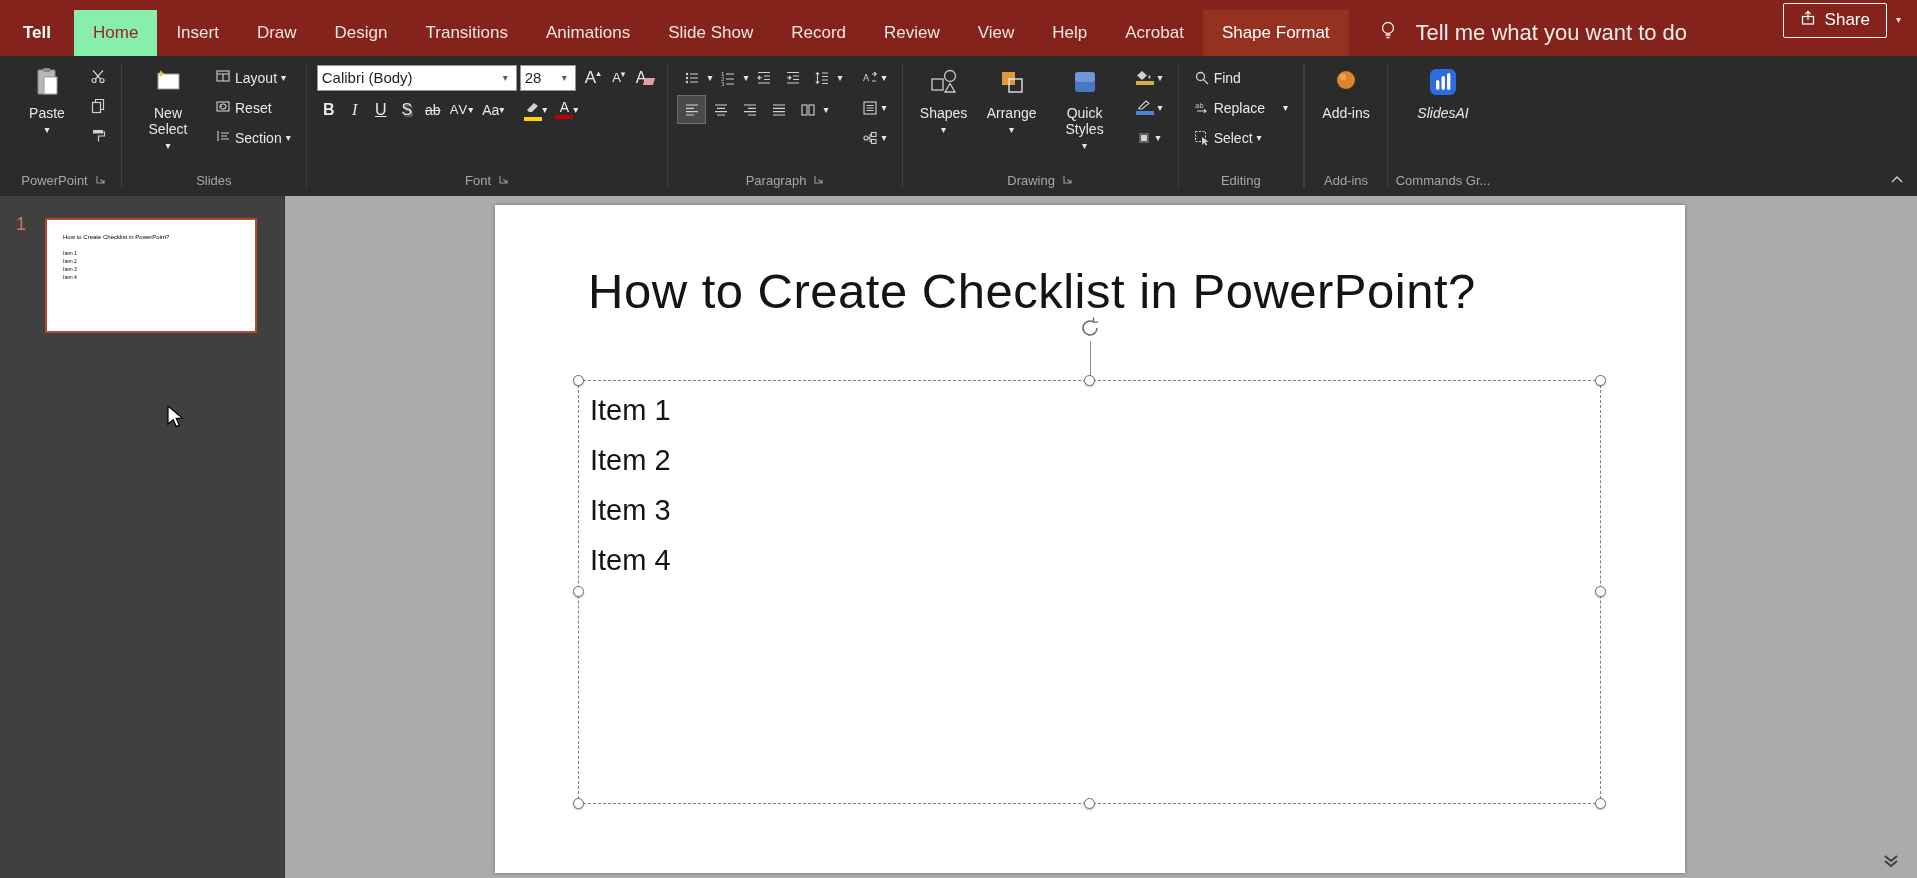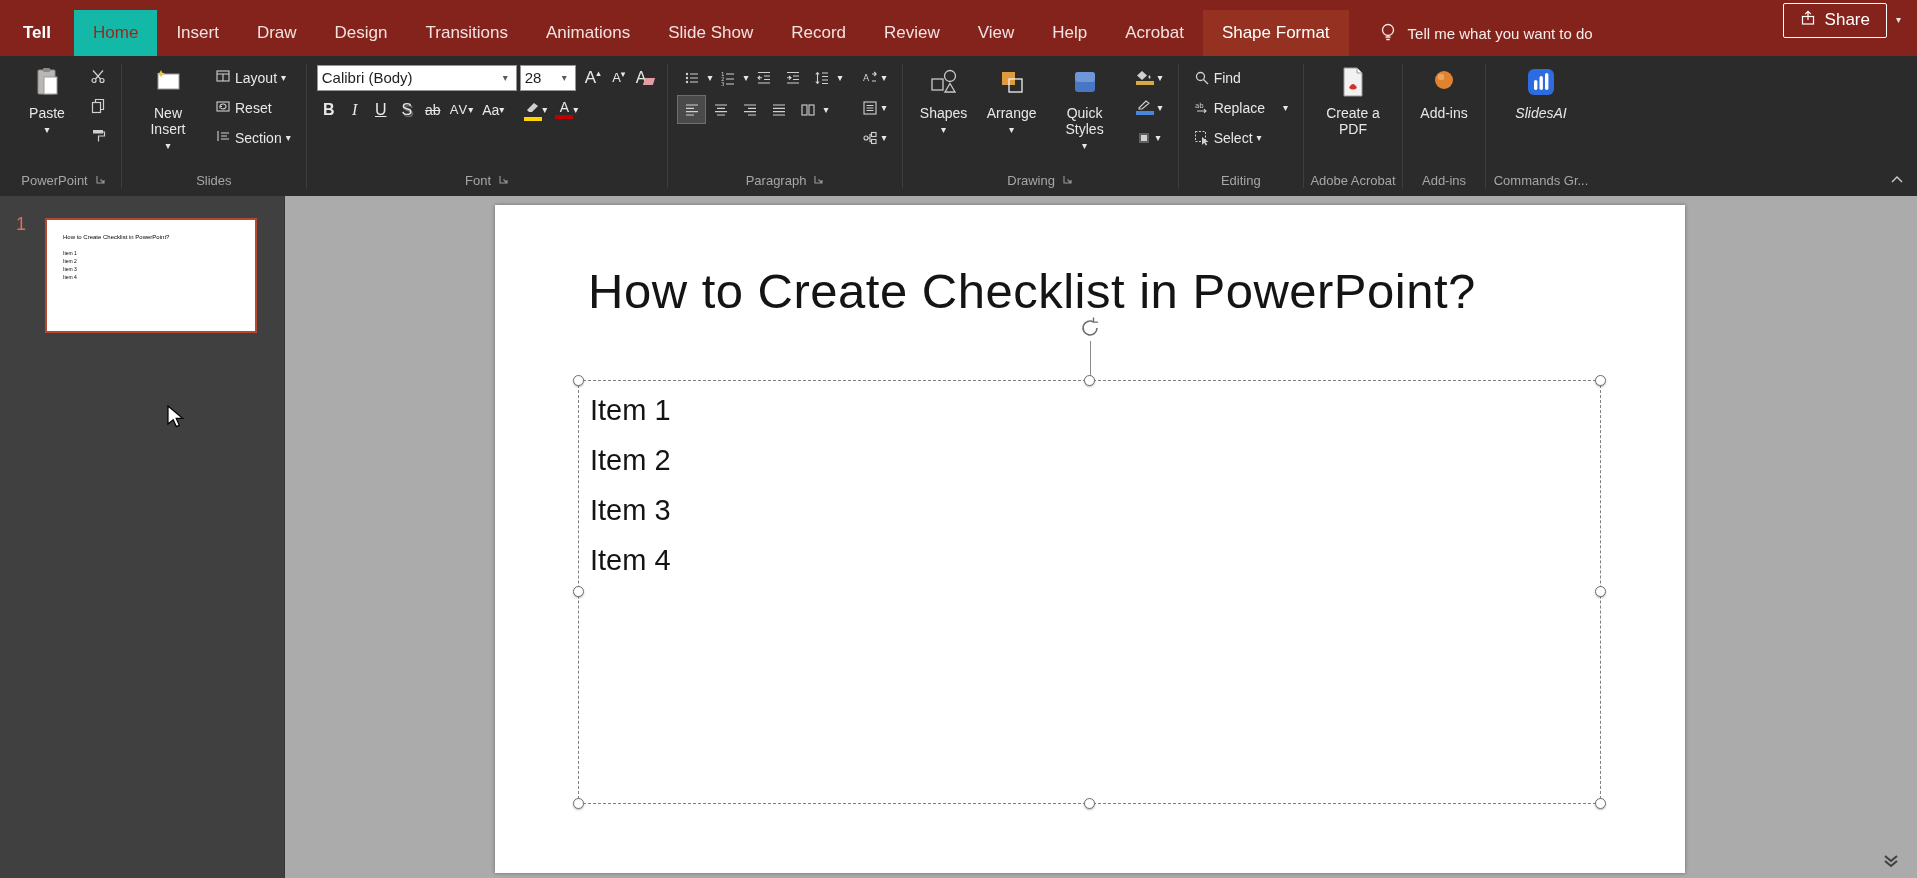--- a/index.html
+++ b/index.html
@@ -4,23 +4,23 @@
 <style>
   * { box-sizing:border-box; margin:0; padding:0; }
   html,body { width:1917px; height:878px; }
   body { font-family:"Liberation Sans",sans-serif; overflow:hidden; background:#ababab; }
   .app { position:relative; width:1917px; height:878px; }
 
   
   .tabbar { height:56px; background:#84231c; display:flex; align-items:flex-end; color:#f2e2df; }
   .tab { height:46px; display:flex; align-items:center; padding:0 19px; font-size:17px; white-space:nowrap; }
   .tab-file { color:#ffffff; font-weight:bold; padding:0 23px; }
-  .tab-home { background:#14b8a6; color:#99271e; }
+  .tab-home { background:#86efac; color:#99271e; }
   .tab-shapeformat { background:#943120; color:#ffffff; }
-  .tellme { height:46px; display:flex; align-items:center; gap:11px; margin-left:30px; font-size:15px; color:#f6ece9; white-space:nowrap; }
+  .tellme { height:46px; display:flex; align-items:center; gap:19px; margin-left:30px; font-size:22px; color:#f6ece9; white-space:nowrap; }
   .share-wrap { margin-left:auto; height:72px; display:flex; align-items:center; gap:9px; padding-right:16px; }
   .share-btn { display:flex; align-items:center; gap:9px; border:1px solid #ffffff; padding:6px 16px; color:#ffffff; font-size:17px; border-radius:2px; }
   .caret { font-size:10px; line-height:1; color:inherit; }
 
   
   .ribbon { height:140px; background:#2b2b2b; display:flex; color:#e8e8e8; position:relative; padding-left:6px; }
   .rgroup { display:flex; flex-direction:column; flex-shrink:0; }
   .rgroup-content { flex:1; display:flex; align-items:flex-start; padding:8px 10px 0; gap:6px; }
   .rgroup-footer { height:27px; display:flex; align-items:center; justify-content:center; gap:7px; color:#a6a6a6; font-size:13px; padding-bottom:5px; }
   .rsep { width:1px; background:#3e3e3e; margin:8px 0; flex-shrink:0; }
@@ -166,21 +166,21 @@
 
     <div class="rgroup">
       <div class="rgroup-content">
         <div class="bigbtn">
           <span>
             <svg width="32" height="32" viewBox="0 0 32 32">
                 <rect x="6" y="8" width="21" height="15" fill="#ffffff" stroke="#9a9a9a"></rect>
                 <path d="M9 4 l1.2 2.6 L13 7.8 l-2.8 1.2 L9 11.6 l-1.2-2.6 L5 7.8 l2.8-1.2 z" fill="#e8c64d"></path>
               </svg>
           </span>
-          <span class="blabel">New Insert</span>
+          <span class="blabel">New Select</span>
           <span class="caret">▾</span>
         </div>
         <div class="vcol">
           <div class="smallbtn">
             <span>
               <svg width="16" height="16" viewBox="0 0 16 16" fill="none" stroke="#d0d0d0" stroke-width="1.1">
                   <rect x="2" y="3" width="12" height="10"></rect>
                   <path d="M2 6 h12 M8 6 v7"></path>
                 </svg>
             </span>
@@ -502,37 +502,20 @@
             <span class="caret">▾</span>
           </div>
         </div>
       </div>
       <div class="rgroup-footer">
         <span>Editing</span>
       </div>
     </div>
     <div class="rsep"></div>
 
-    <div class="rgroup">
-      <div class="rgroup-content" style="justify-content:center;">
-        <div class="bigbtn" style="width:78px;">
-          <span>
-            <svg width="32" height="32" viewBox="0 0 32 32">
-                <path d="M7 2 h13 l5 5 v23 H7 z" fill="#f2f2f2" stroke="#9a9a9a"></path>
-                <path d="M20 2 v5 h5" fill="#ffffff" stroke="#9a9a9a"></path>
-                <path d="M12 22 q4-8 8 0 q-4 3-8 0 z" fill="#d93025"></path>
-              </svg>
-          </span>
-          <span class="blabel" style="max-width:58px;">Create a PDF</span>
-        </div>
-      </div>
-      <div class="rgroup-footer">
-        <span>Adobe Acrobat</span>
-      </div>
-    </div>
     <div class="rsep"></div>
 
     <div class="rgroup">
       <div class="rgroup-content" style="justify-content:center;">
         <div class="bigbtn">
           <span>
             <svg width="32" height="32" viewBox="0 0 32 32">
                 <circle cx="16" cy="14" r="9" fill="#e0832f"></circle>
                 <circle cx="13" cy="11" r="3.2" fill="#f0a963" opacity="0.85"></circle>
               </svg>

